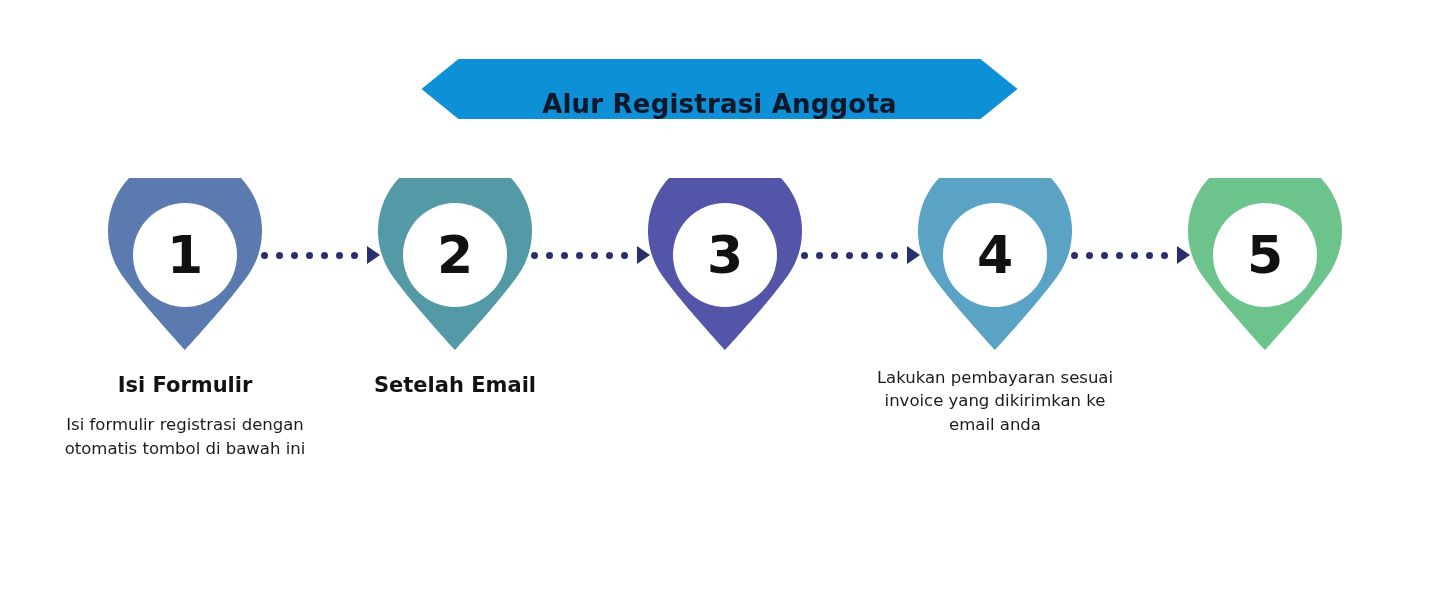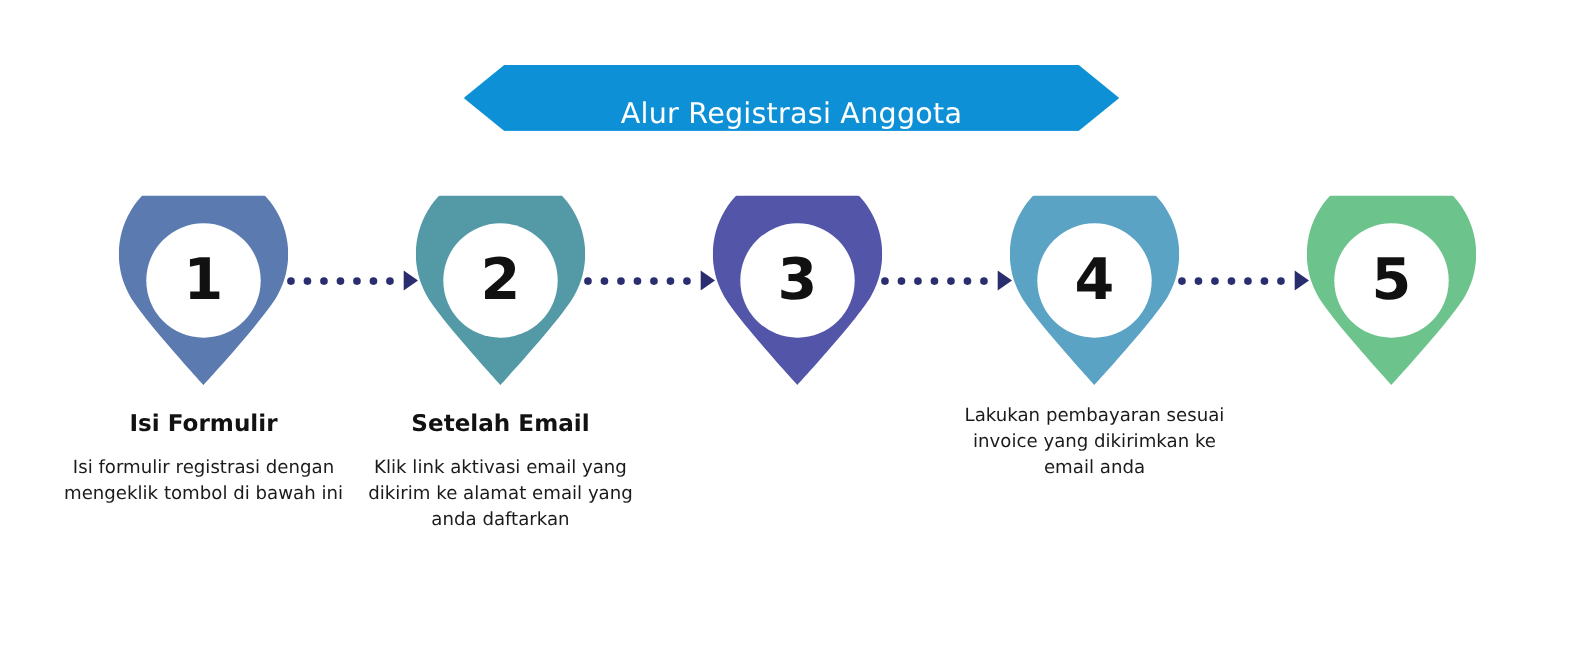--- a/index.html
+++ b/index.html
@@ -32,23 +32,23 @@
     width: 596px;
     height: 60px;
     background: #0e90d6;
     display: flex;
     align-items: center;
     justify-content: center;
     -webkit-clip-path: polygon(0% 50%, 6.2% 0%, 93.8% 0%, 100% 50%, 93.8% 100%, 6.2% 100%);
     clip-path: polygon(0% 50%, 6.2% 0%, 93.8% 0%, 100% 50%, 93.8% 100%, 6.2% 100%);
   }
   #banner-title {
-    color: #ffffff;
+    color: #0f172a;
     font-size: 26px;
-    font-weight: normal;
+    font-weight: bold;
     letter-spacing: 0.2px;
     white-space: nowrap;
     line-height: 1;
     margin-top: 30px;
   }
 
   
   #steps {
     position: absolute;
     top: 178px;
@@ -151,42 +151,41 @@
 <div id="steps">
     <div class="step" style="left: 185px;">
       <div class="pin">
         <svg viewBox="0 0 154 172" xmlns="http://www.w3.org/2000/svg">
           <path d="M77 172 C 77 172, 20 110, 9.5 90 A 77 77 0 1 1 144.5 90 C 134 110, 77 172, 77 172 Z" fill="#5B7BB0"></path>
           <circle cx="77" cy="77" r="52" fill="#ffffff"></circle>
         </svg>
         <div class="pin-number">1</div>
       </div>
       <div class="step-title">Isi Formulir</div>
-      <div class="step-desc">Isi formulir registrasi dengan mengeklik tombol di bawah ini</div>
+      <div class="step-desc">Isi formulir registrasi dengan otomatis tombol di bawah ini</div>
     </div>
     <div class="connector" style="left: 267px; width: 106px; justify-content: center;">
       <span class="dot" style="background:#2A2D6E"></span>
       <span class="dot" style="background:#2A2D6E"></span>
       <span class="dot" style="background:#2A2D6E"></span>
       <span class="dot" style="background:#2A2D6E"></span>
       <span class="dot" style="background:#2A2D6E"></span>
       <span class="dot" style="background:#2A2D6E"></span>
       <span class="dot" style="background:#2A2D6E"></span>
       <span class="arrow-head" style="border-left-color:#2A2D6E"></span>
     </div>
     <div class="step" style="left: 455px;">
       <div class="pin">
         <svg viewBox="0 0 154 172" xmlns="http://www.w3.org/2000/svg">
           <path d="M77 172 C 77 172, 20 110, 9.5 90 A 77 77 0 1 1 144.5 90 C 134 110, 77 172, 77 172 Z" fill="#549AA6"></path>
           <circle cx="77" cy="77" r="52" fill="#ffffff"></circle>
         </svg>
         <div class="pin-number">2</div>
       </div>
       <div class="step-title">Setelah Email</div>
-      <div class="step-desc">Klik link aktivasi email yang dikirim ke alamat email yang anda daftarkan</div>
     </div>
     <div class="connector" style="left: 537px; width: 106px; justify-content: center;">
       <span class="dot" style="background:#2A2D6E"></span>
       <span class="dot" style="background:#2A2D6E"></span>
       <span class="dot" style="background:#2A2D6E"></span>
       <span class="dot" style="background:#2A2D6E"></span>
       <span class="dot" style="background:#2A2D6E"></span>
       <span class="dot" style="background:#2A2D6E"></span>
       <span class="dot" style="background:#2A2D6E"></span>
       <span class="arrow-head" style="border-left-color:#2A2D6E"></span>

